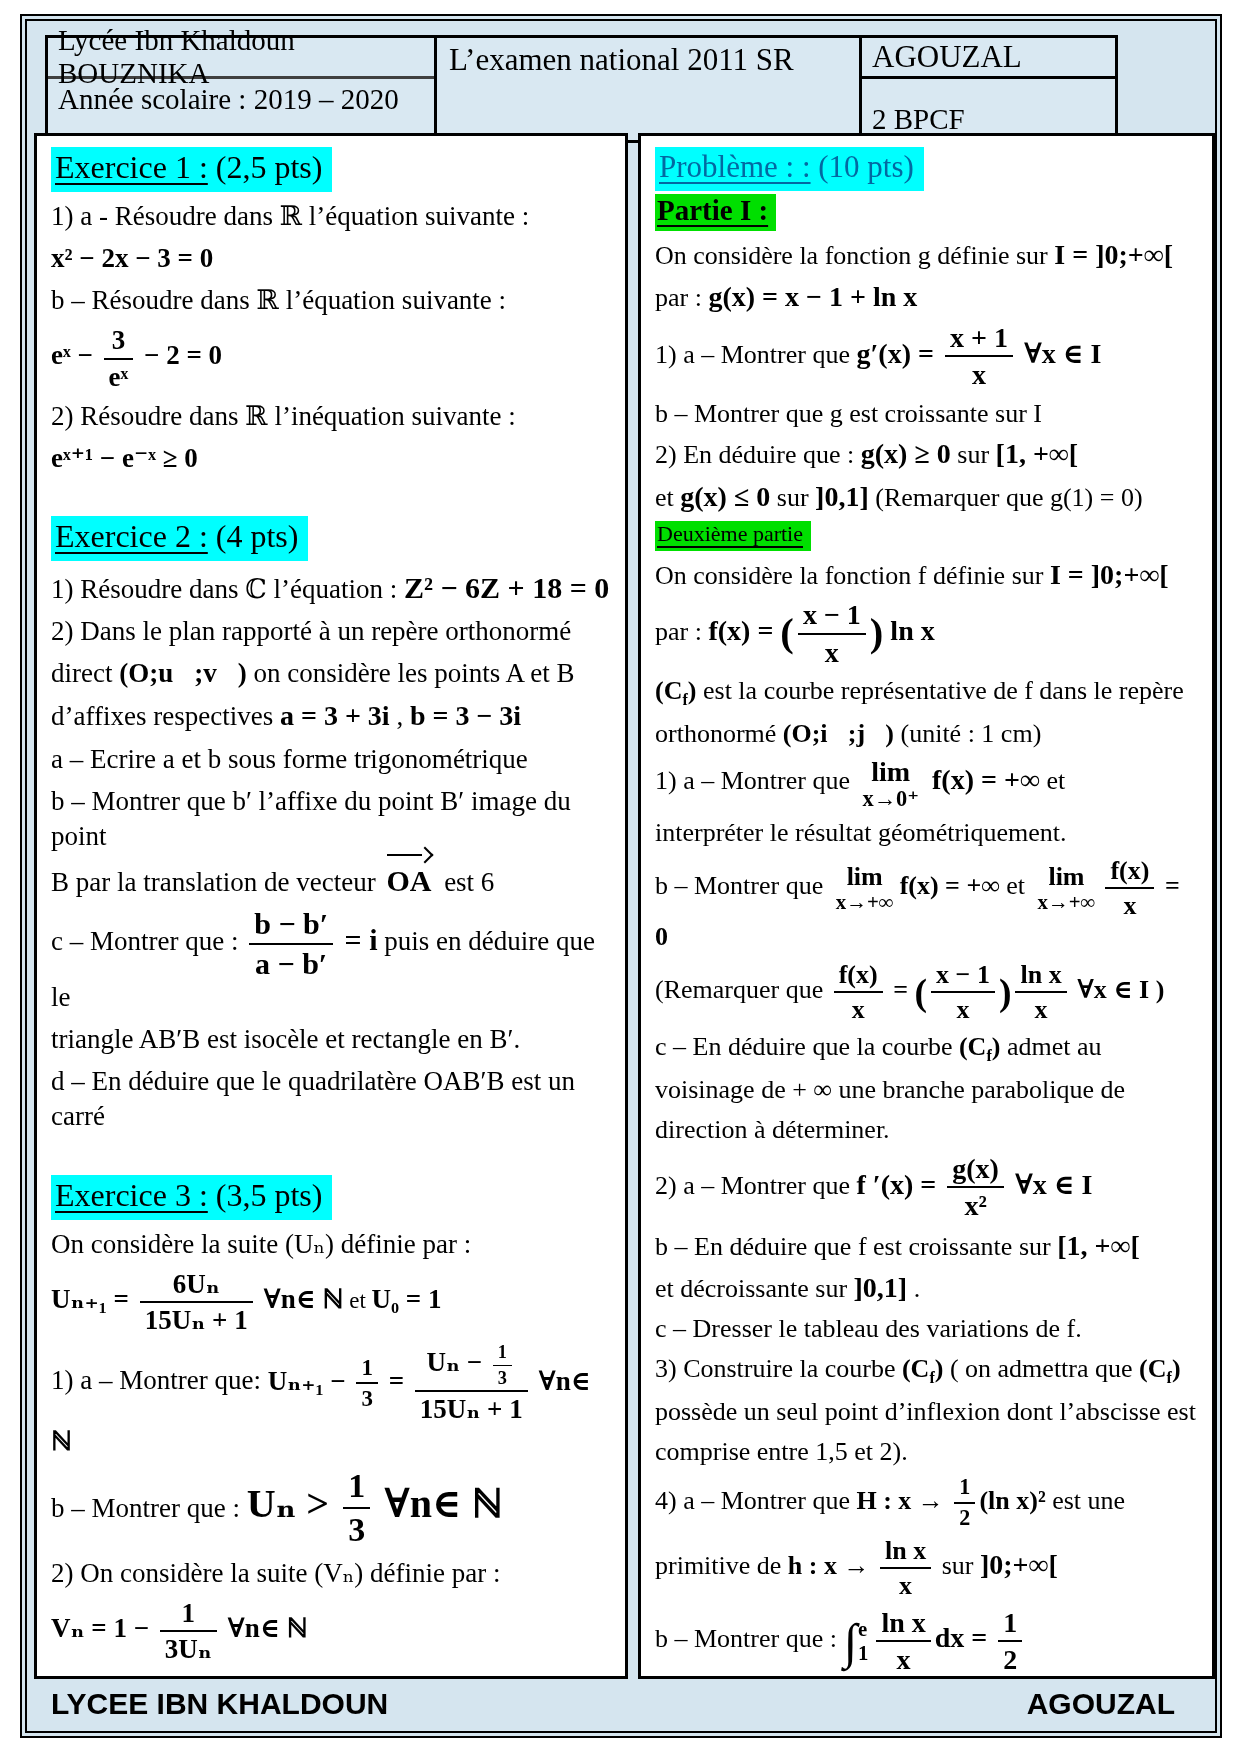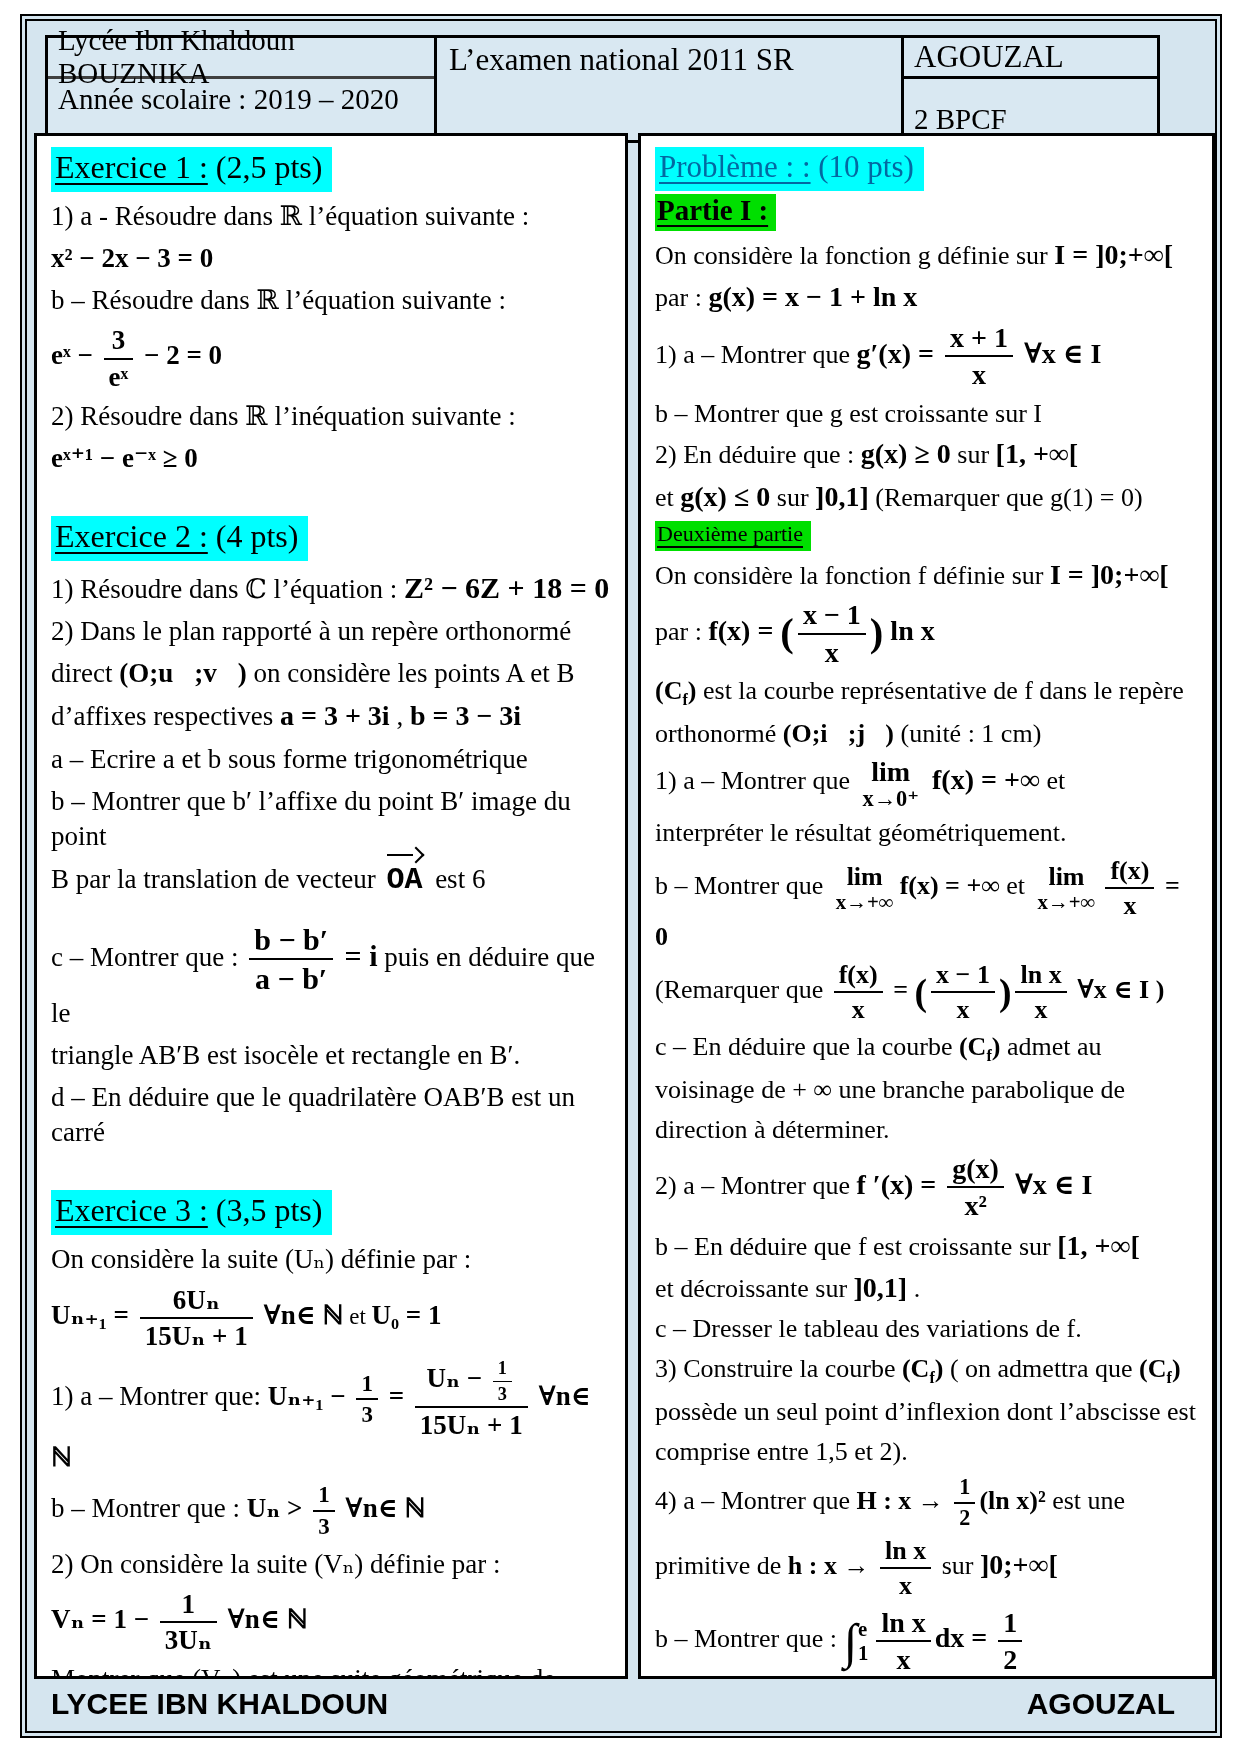--- a/index.html
+++ b/index.html
@@ -2,35 +2,35 @@
 <html><head>
 <meta charset="utf-8">
 <style>
   html,body{margin:0;padding:0;background:#fff;}
   body{width:1240px;height:1754px;position:relative;font-family:"Liberation Serif","DejaVu Serif",serif;color:#000;}
   .page{position:absolute;left:20px;top:14px;width:1202px;height:1724px;border:7px double #000;background:#d5e5ef;box-sizing:border-box;}
   
   .hdr{position:absolute;left:18px;top:14px;display:flex;align-items:stretch;}
   .hc{background:#d9e8f2;border:3px solid #000;box-sizing:border-box;}
   .hc1{width:392px;}
-  .hc2{width:467px;border-left:none;padding:4px 12px;font-size:31px;}
+  .hc2{width:425px;border-left:none;padding:4px 12px;font-size:31px;}
   .hc3{width:256px;border-left:none;}
   .hr{height:41px;display:flex;align-items:center;padding:0 10px;font-size:29px;box-sizing:border-box;}
   .hc1 .hr1{border-bottom:3px solid #404040;}
   .hc3 .hr1{border-bottom:3px solid #000;font-size:31px;}
   .hc3 .hr2{font-size:29px;margin-top:20px;}
   
   .col{position:absolute;top:112px;background:#fff;border:3px solid #000;box-sizing:border-box;padding:8px 14px;overflow:hidden;height:1546px;}
   .colL{left:7px;width:594px;}
   .colR{left:611px;width:577px;}
   .colL .line{font-size:27px;margin:7px 0;line-height:1.3;}
   .colR .line{font-size:26px;margin:6px 0;line-height:1.3;}
   .m{font-weight:bold;}
   .rg{font-weight:normal;font-size:0.85em;}
-  .fs31{font-size:27px;}
+  .fs31{font-size:40px;}
   .fs30{font-size:30px;}
   .fs28{font-size:28px;}
   
   .tl{margin:3px 0 2px;}
   .hlc{background:#00ffff;display:inline-block;padding:2px 10px 6px 4px;font-size:32px;}
   .hlg{background:#00df00;display:inline-block;padding:0px 8px 4px 2px;font-size:29px;}
   .u{text-decoration:underline;text-decoration-thickness:2px;text-underline-offset:5px;}
   .nav{color:#0369a1;}
   .bold{font-weight:bold;}
   
@@ -40,21 +40,21 @@
   .frac .frac>.n{border-bottom-width:1.5px;}
   .sm{font-size:0.68em;}
   .sm2{font-size:0.85em;}
   .lim{display:inline-block;vertical-align:middle;text-align:center;line-height:1.05;margin:0 6px;font-weight:bold;}
   .lim>.lt{display:block;}
   .lim>.lb{display:block;font-size:0.8em;}
   .int{font-size:1.9em;font-weight:bold;vertical-align:middle;line-height:1;}
   .ilm{display:inline-block;vertical-align:middle;text-align:left;line-height:1.15;font-size:0.8em;margin:0 4px 0 1px;font-weight:bold;}
   .ilm>span{display:block;}
   .bp{font-size:1.45em;vertical-align:middle;font-weight:bold;}
-  .vec{position:relative;display:inline-block;margin:0 6px 16px 4px;font-family:Liberation Mono, monospace;}
+  .vec{position:relative;display:inline-block;margin:0 6px 0 4px;}
   .vec::before{content:"";position:absolute;left:1px;right:9px;top:-7px;border-top:2.5px solid #000;}
   .vec::after{content:"";position:absolute;right:0px;top:-12px;width:10px;height:10px;border-top:2.5px solid #000;border-right:2.5px solid #000;transform:rotate(45deg);}
   sub.cfs{font-size:0.62em;}
   
   .i10{margin-left:10px;}.i14{margin-left:14px;}.i20{margin-left:20px;}.i30{margin-left:30px;}
   .i40{margin-left:40px;}.i60{margin-left:60px;}.i70{margin-left:70px;}.i100{margin-left:100px;}
   .g1{margin-top:14px;}.g2{margin-top:28px;}.g3{margin-top:40px;}.g4{margin-top:50px;}
   
   .ftr{position:absolute;left:0;right:16px;bottom:2px;height:50px;display:flex;justify-content:space-between;align-items:center;padding:0 24px;font-family:"Liberation Sans","DejaVu Sans",sans-serif;font-weight:bold;font-size:30px;}
 </style>

